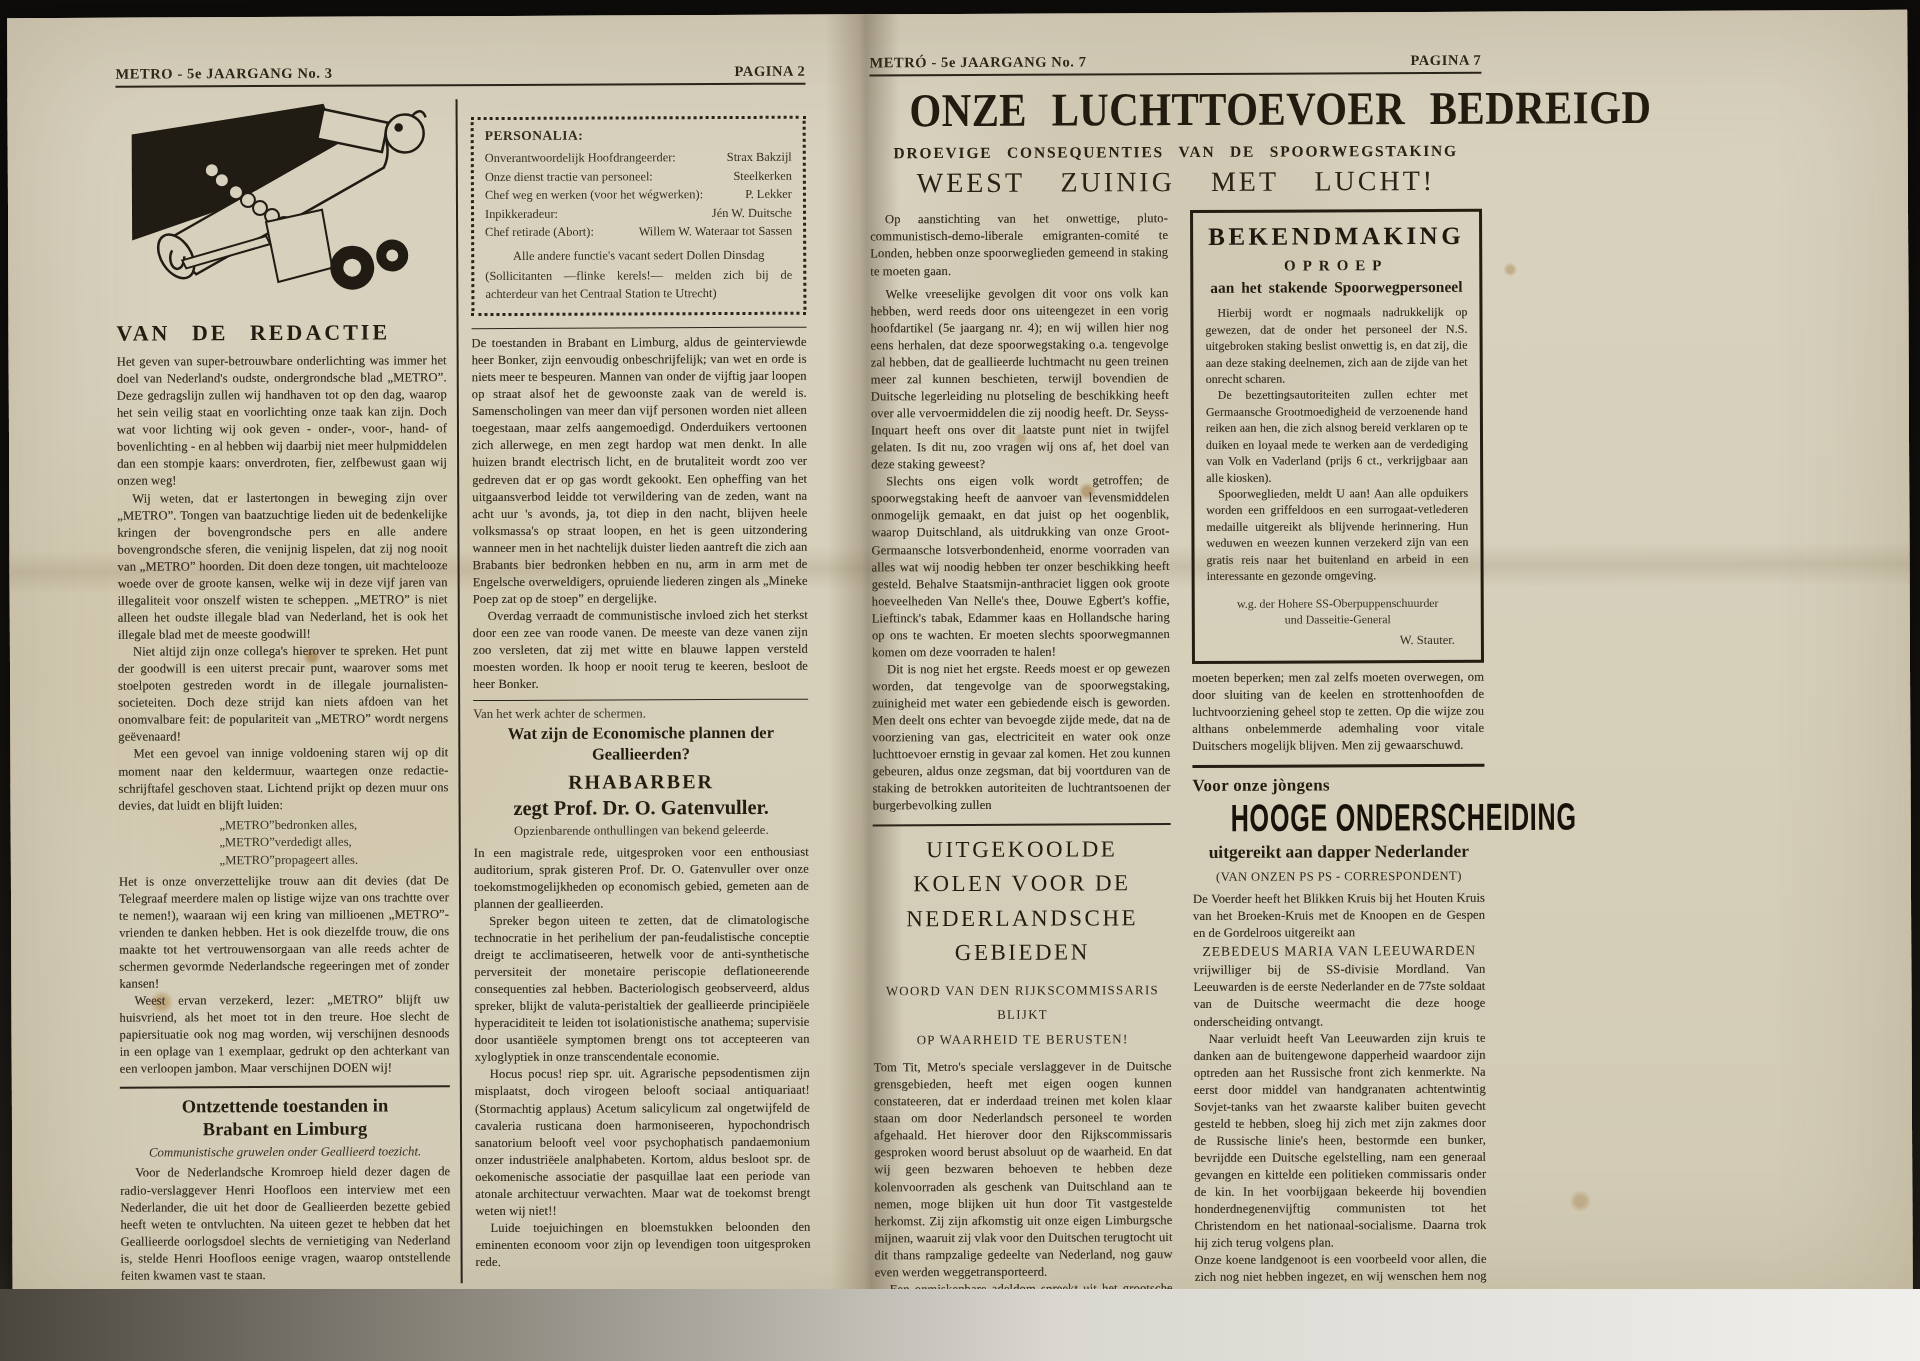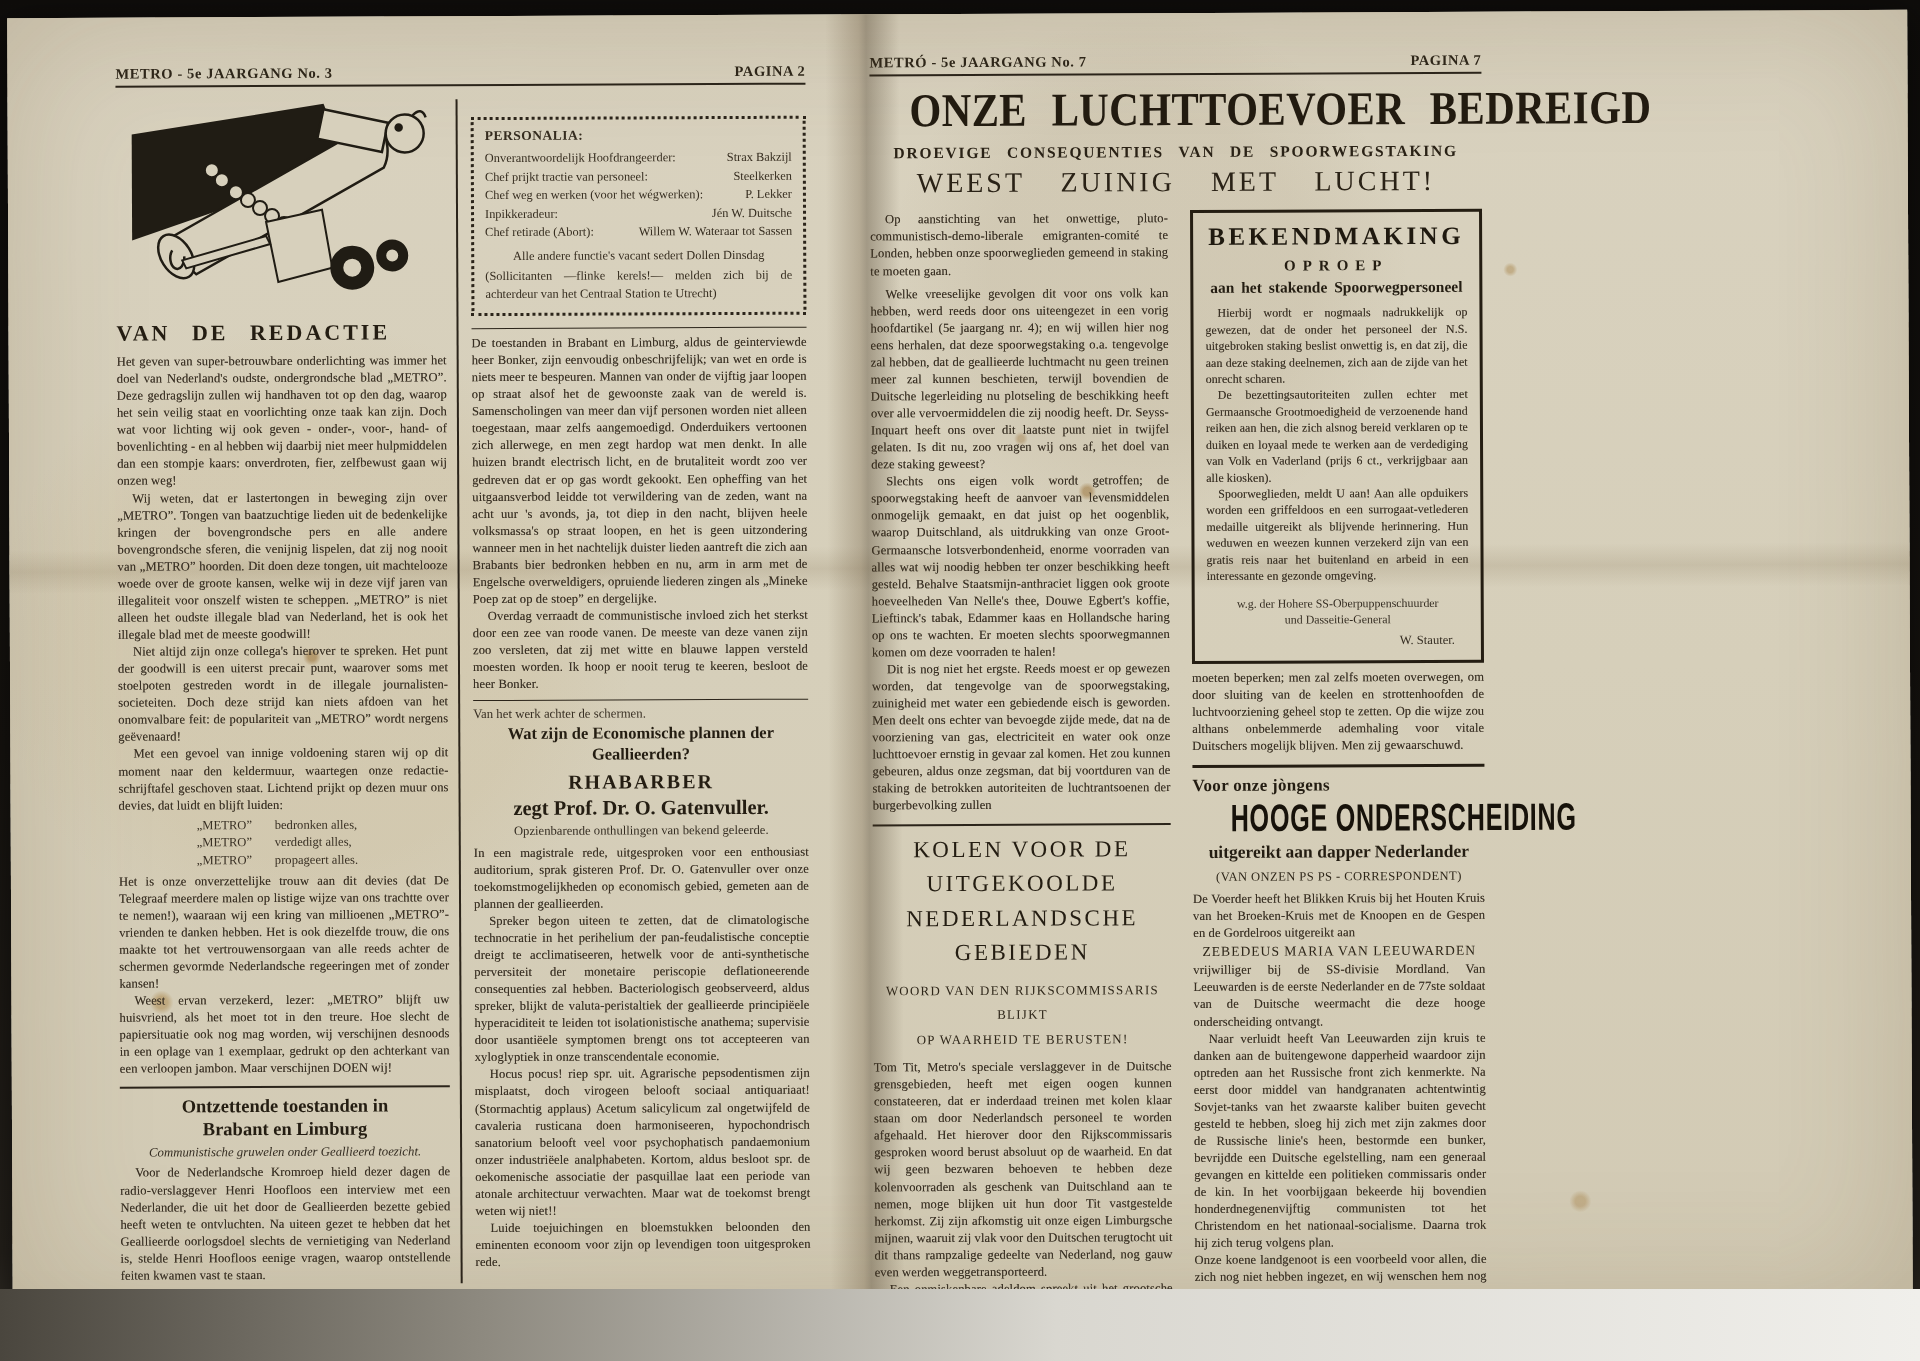--- a/index.html
+++ b/index.html
@@ -56,21 +56,21 @@
   .illustration { width:330px; height:202px; margin-bottom:14px; }
 
   .body-text p, p.body {
     font-size:12.6px; line-height:1.355; text-align:justify;
     text-indent:15px; color:#382f23; letter-spacing:0.1px;
     text-shadow:0 0 0.3px rgba(56,47,35,0.55);
   }
   p.noindent { text-indent:0; }
 
   .rd-title { font-size:22px; font-weight:bold; letter-spacing:3px; word-spacing:13px; color:#241d12; margin-bottom:7px; }
-  .motto { margin:3px 0 3px 78px; }
+  .motto { margin:3px 0 3px 78px;text-align:right; }
   .motto-row { display:flex; font-size:12.6px; line-height:1.4; color:#382f23; }
   .motto-row .mname { width:78px; }
 
   .rule { border:none; border-top:2px solid #2b241a; margin:9px 0 7px; }
   .rule-thin { border:none; border-top:1.5px solid #2b241a; margin:7px 0 6px; }
   .rule-heavy { border:none; border-top:3px solid #241d12; margin:10px 0 8px; }
 
   .br-h { text-align:center; font-weight:bold; font-size:18.5px; line-height:1.22; color:#241d12; margin-top:4px; }
   .br-sub { text-align:center; font-style:italic; font-size:12.8px; margin:5px 0 4px; }
 
@@ -213,21 +213,21 @@
       </div>
 
       <div class="col2 body-text">
         <div class="personalia">
           <div class="p-title">PERSONALIA:</div>
           <div class="p-row">
               <span class="p-label">Onverantwoordelijk Hoofdrangeerder:</span>
               <span class="p-value">Strax Bakzijl</span>
             </div>
           <div class="p-row">
-              <span class="p-label">Chef prijkt tractie van personeel:</span>
+              <span class="p-label">Onze dienst tractie van personeel:</span>
               <span class="p-value">Steelkerken</span>
             </div>
           <div class="p-row">
               <span class="p-label">Chef weg en werken (voor het wégwerken):</span>
               <span class="p-value">P. Lekker</span>
             </div>
           <div class="p-row">
               <span class="p-label">Inpikkeradeur:</span>
               <span class="p-value">Jén W. Duitsche</span>
             </div>
@@ -278,22 +278,22 @@
 
       <div class="p3left body-text">
         <p>Op aanstichting van het onwettige, pluto-communistisch-demo-liberale emigranten-comité te Londen, hebben onze spoorweglieden gemeend in staking te moeten gaan.</p>
         <p class="mt6">Welke vreeselijke gevolgen dit voor ons volk kan hebben, werd reeds door ons uiteengezet in een vorig hoofdartikel (5e jaargang nr. 4); en wij willen hier nog eens herhalen, dat deze spoorwegstaking o.a. tengevolge zal hebben, dat de geallieerde luchtmacht nu geen treinen meer zal kunnen beschieten, terwijl bovendien de Duitsche legerleiding nu plotseling de beschikking heeft over alle vervoermiddelen die zij noodig heeft. Dr. Seyss-Inquart heeft ons over dit laatste punt niet in twijfel gelaten. Is dit nu, zoo vragen wij ons af, het doel van deze staking geweest?</p>
         <p>Slechts ons eigen volk wordt getroffen; de spoorwegstaking heeft de aanvoer van levensmiddelen onmogelijk gemaakt, en dat juist op het oogenblik, waarop Duitschland, als uitdrukking van onze Groot-Germaansche lotsverbondenheid, enorme voorraden van alles wat wij noodig hebben ter onzer beschikking heeft gesteld. Behalve Staatsmijn-anthraciet liggen ook groote hoeveelheden Van Nelle's thee, Douwe Egbert's koffie, Lieftinck's tabak, Edammer kaas en Hollandsche haring op ons te wachten. Er moeten slechts spoorwegmannen komen om deze voorraden te halen!</p>
         <p>Dit is nog niet het ergste. Reeds moest er op gewezen worden, dat tengevolge van de spoorwegstaking, zuinigheid met water een gebiedende eisch is geworden. Men deelt ons echter van bevoegde zijde mede, dat na de voorziening van gas, electriciteit en water ook onze luchttoevoer ernstig in gevaar zal komen. Het zou kunnen gebeuren, aldus onze zegsman, dat bij voortduren van de staking de betrokken autoriteiten de luchtrantsoenen der burgerbevolking zullen</p>
 
         <hr class="rule">
 
         <div class="kolen-h">
+          <div>UITGEKOOLDE</div>
           <div>KOLEN VOOR DE</div>
-          <div>UITGEKOOLDE</div>
           <div>NEDERLANDSCHE GEBIEDEN</div>
         </div>
         <div class="kolen-sub">
           <div>WOORD VAN DEN RIJKSCOMMISSARIS BLIJKT</div>
           <div>OP WAARHEID TE BERUSTEN!</div>
         </div>
         <p class="noindent">Tom Tit, Metro's speciale verslaggever in de Duitsche grensgebieden, heeft met eigen oogen kunnen constateeren, dat er inderdaad treinen met kolen klaar staan om door Nederlandsch personeel te worden afgehaald. Het hierover door den Rijkscommissaris gesproken woord berust absoluut op de waarheid. En dat wij geen bezwaren behoeven te hebben deze kolenvoorraden als geschenk van Duitschland aan te nemen, moge blijken uit hun door Tit vastgestelde herkomst. Zij zijn afkomstig uit onze eigen Limburgsche mijnen, waaruit zij vlak voor den Duitschen terugtocht uit dit thans rampzalige gedeelte van Nederland, nog gauw even werden weggetransporteerd.</p>
         <p>Een onmiskenbare adeldom spreekt uit het grootsche aanbod des bezetters aan ons volk om ons met onze eigen kolen te verwarmen. Laten wij ons haasten de bedoelde treinen onder stoom te zetten en in beweging te brengen. De bedoeling der Duitsche autoriteiten is, dat hun route zal loopen over alle groote Duitsche steden. Tegen den zomer 1946 mogen wij dan de hopenlijk nog gevulde wagens binnen onze grenzen verwachten!</p>
       </div>
 

